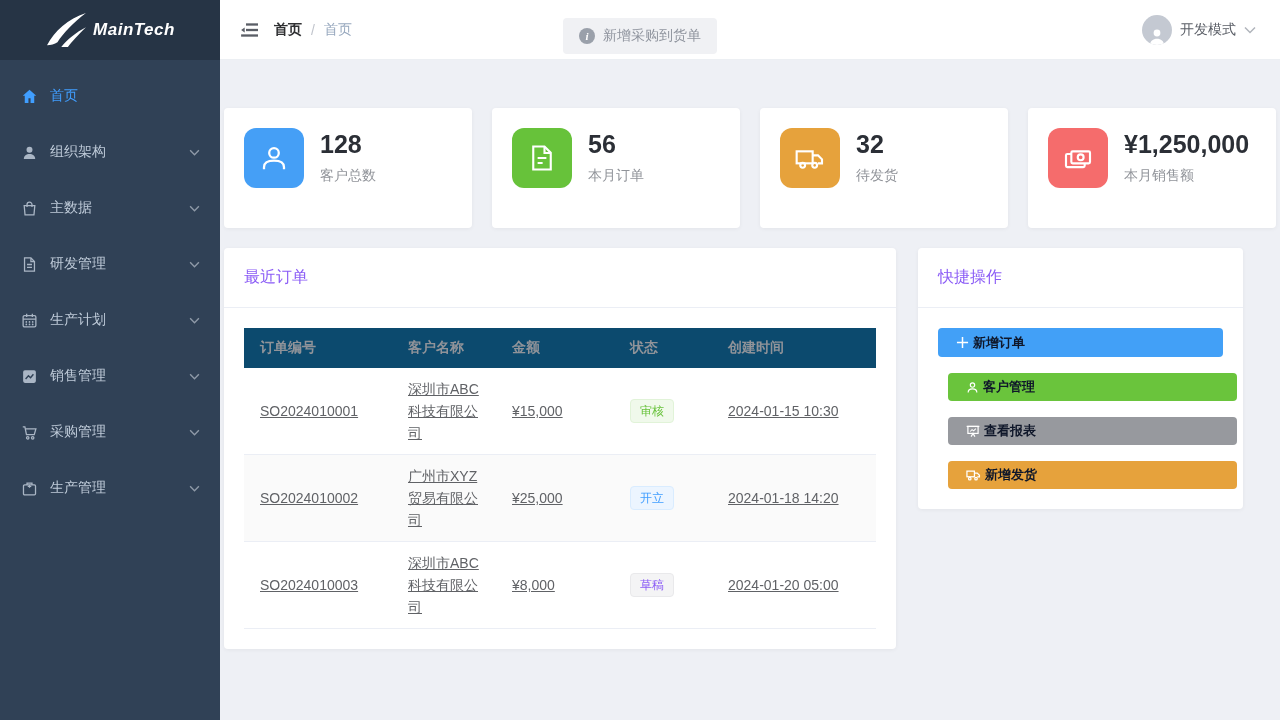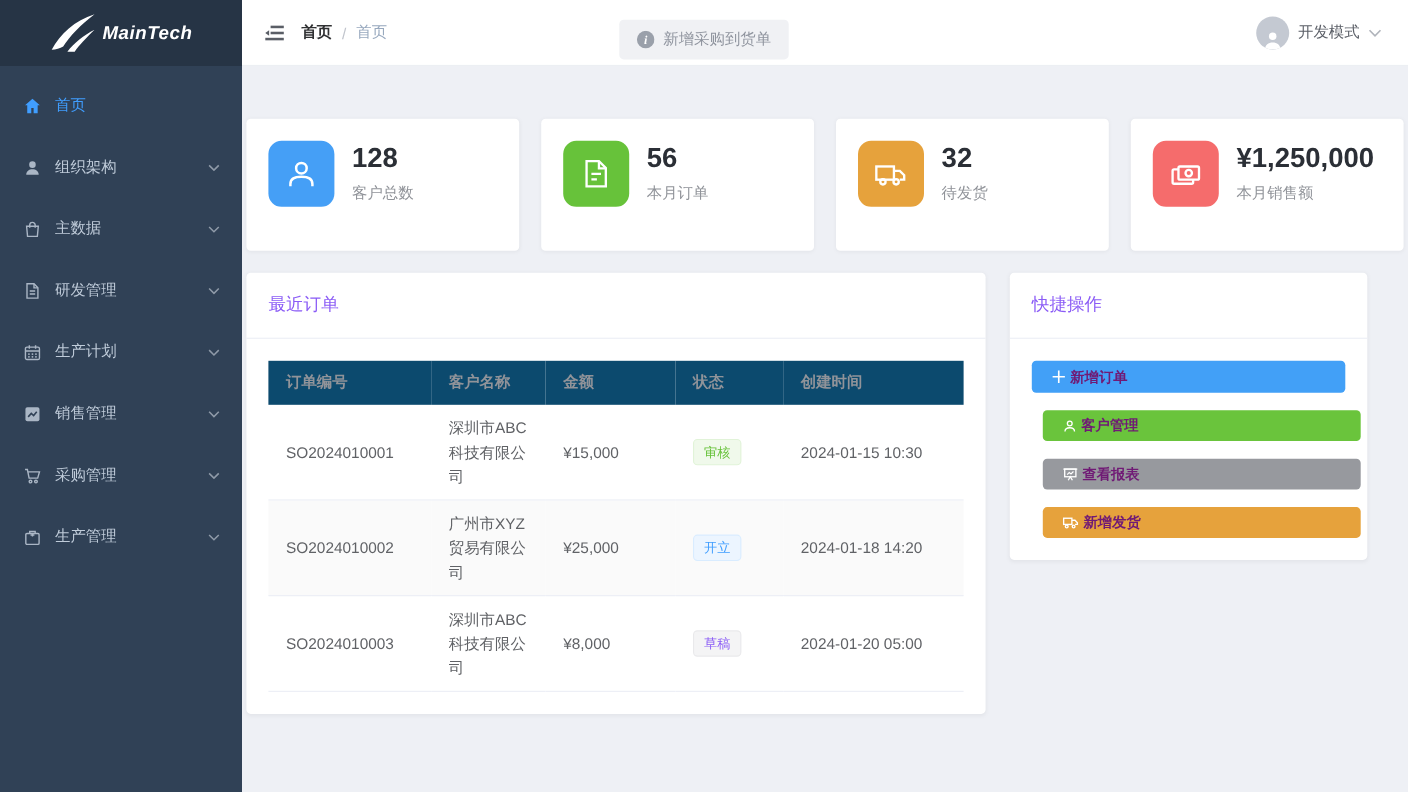--- a/index.html
+++ b/index.html
@@ -66,32 +66,32 @@
   .card-header { height:60px; display:flex; align-items:center; padding:0 20px;
     font-size:16px; color:#8b5cf6; border-bottom:1px solid #ebeef5; }
   .card-body { padding:20px; }
   .orders-card { width:672px; }
   .qa-card { width:325px; }
 
   table.orders { width:100%; border-collapse:collapse; font-size:14px; }
   table.orders th { background:#0c4a6e; color:#909399; font-weight:600;
     text-align:left; padding:11px 16px; }
   table.orders td { color:#606266; padding:10px 16px; line-height:22px;
-    border-bottom:1px solid #ebeef5; vertical-align:middle; word-break:break-all; }
+    border-bottom:1px solid #ebeef5; vertical-align:middle; word-break:break-all;text-decoration:underline; }
   table.orders tr.striped td { background:#fafafa; }
   .col-id{width:148px;} .col-cust{width:104px;} .col-amt{width:118px;}
   .col-st{width:98px;}
 
   .tag { display:inline-block; font-size:12px; line-height:22px; padding:0 9px;
     border-radius:4px; border:1px solid transparent; white-space:nowrap; }
   .tag.success { color:#67c23a; background:#f0f9eb; border-color:#e1f3d8; }
   .tag.primary { color:#409eff; background:#ecf5ff; border-color:#d9ecff; }
   .tag.info { color:#8b5cf6; background:#f4f4f5; border-color:#e9e9eb; }
 
-  .qa-btn { height:28px; border:none; border-radius:4px; color:#701a75;
+  .qa-btn { height:28px; border:none; border-radius:4px; color:#0f172a;
     display:flex; align-items:center; gap:4px; font-size:13px; font-weight:bold;
     padding:0 12px 0 18px; cursor:pointer; width:100%; font-family:inherit; }
   .qa-btn + .qa-btn { margin-top:16px; }
   .qa-btn.b-blue { background:#42a0f7; height:29px; }
   .qa-btn.b-green { background:#6ac43c; }
   .qa-btn.b-orange { background:#e6a23c; }
   .qa-btn.b-gray { background:#97999e; }
   .qa-btn.indent { width:calc(100% + 4px); margin-left:10px; }
   .qa-btn .qi { display:flex; }
 

